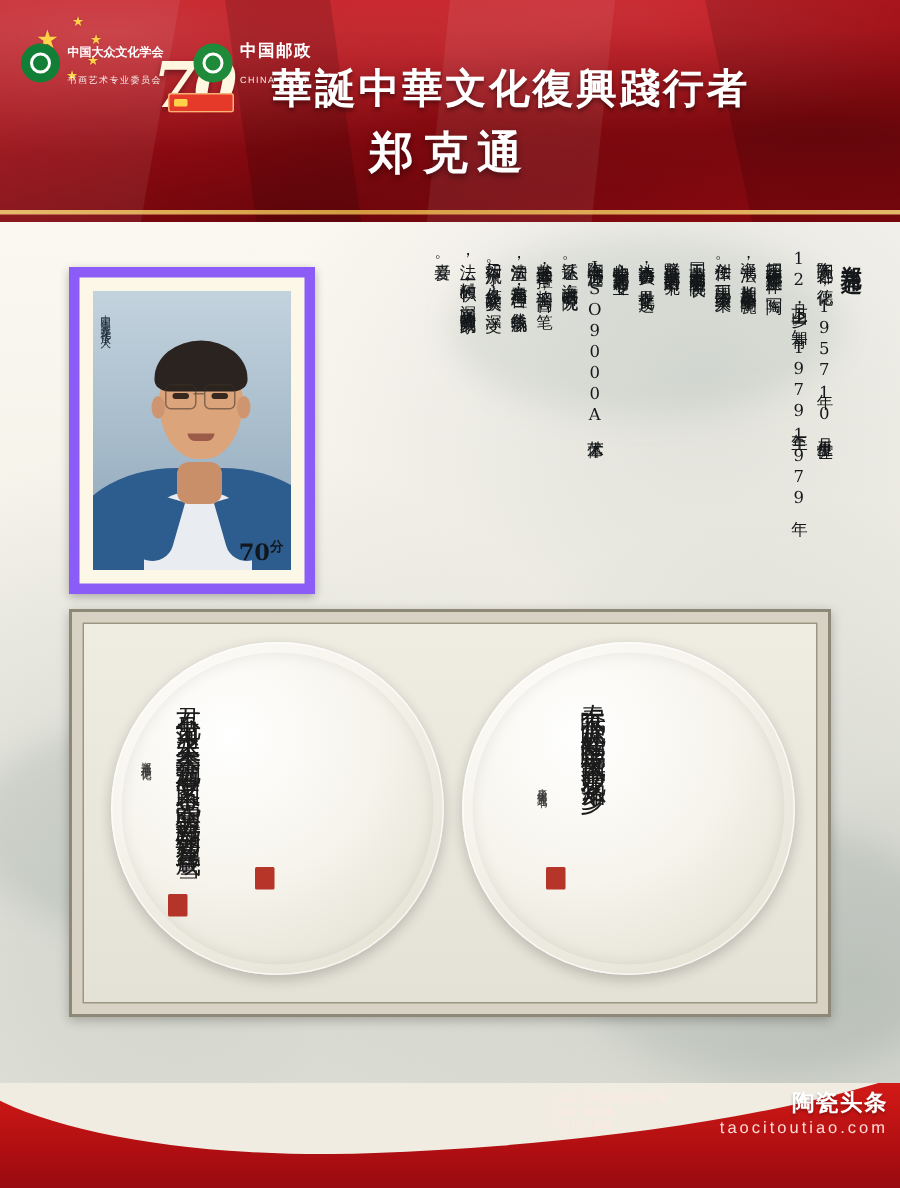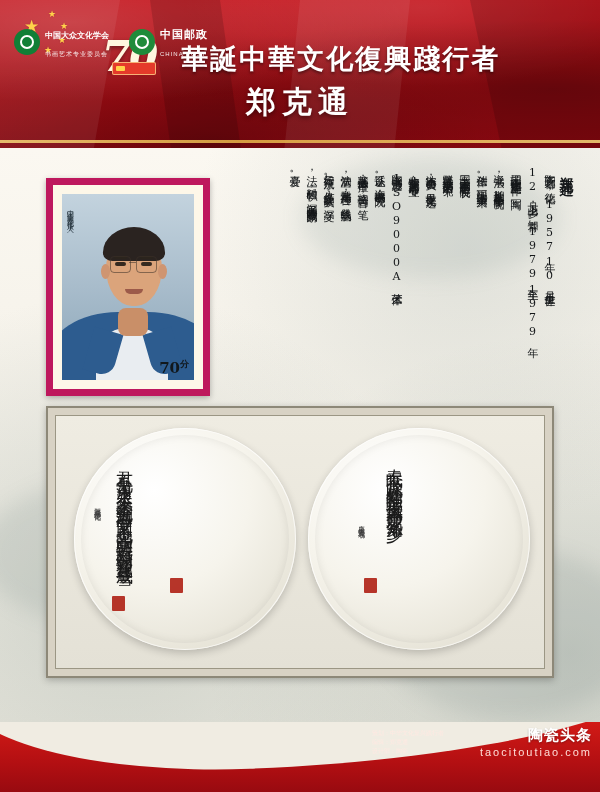--- a/index.html
+++ b/index.html
@@ -148,21 +148,21 @@
     border-radius: 50%;
     filter: blur(10px);
     opacity: .5;
   }
 
   
   .stamp-wrap {
     position: absolute;
     left: 46px; top: 178px;
     width: 164px; height: 218px;
-    background: #be185d;
+    background: #8b5cf6;
     padding: 7px;
     box-sizing: border-box;
     box-shadow: 0 2px 6px rgba(0,0,0,.28);
   }
   .stamp {
     position: relative;
     width: 100%; height: 100%;
     background: #fdf7e8;
     box-sizing: border-box;
     overflow: hidden;

